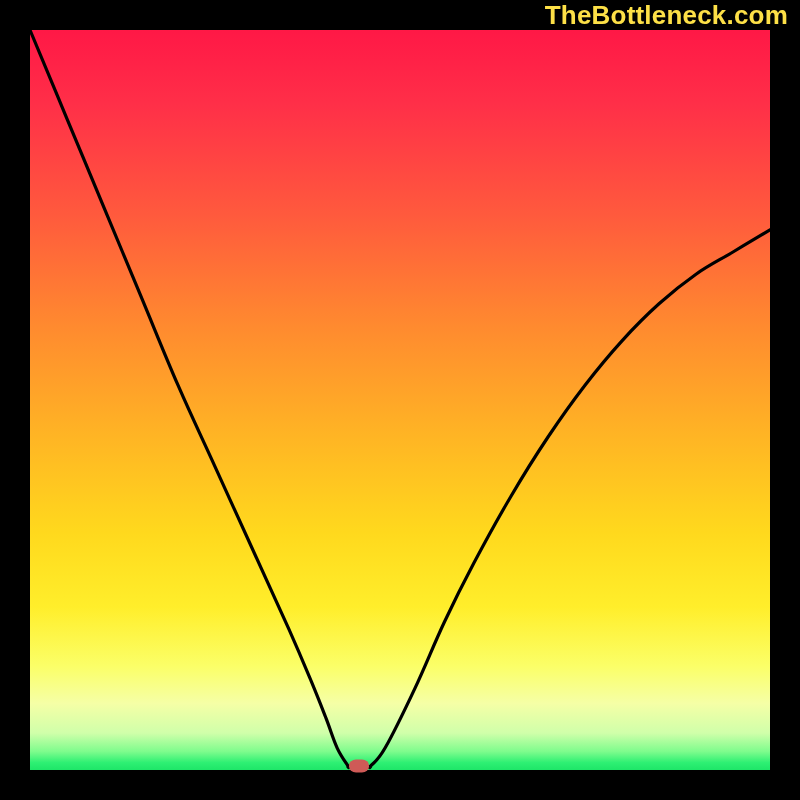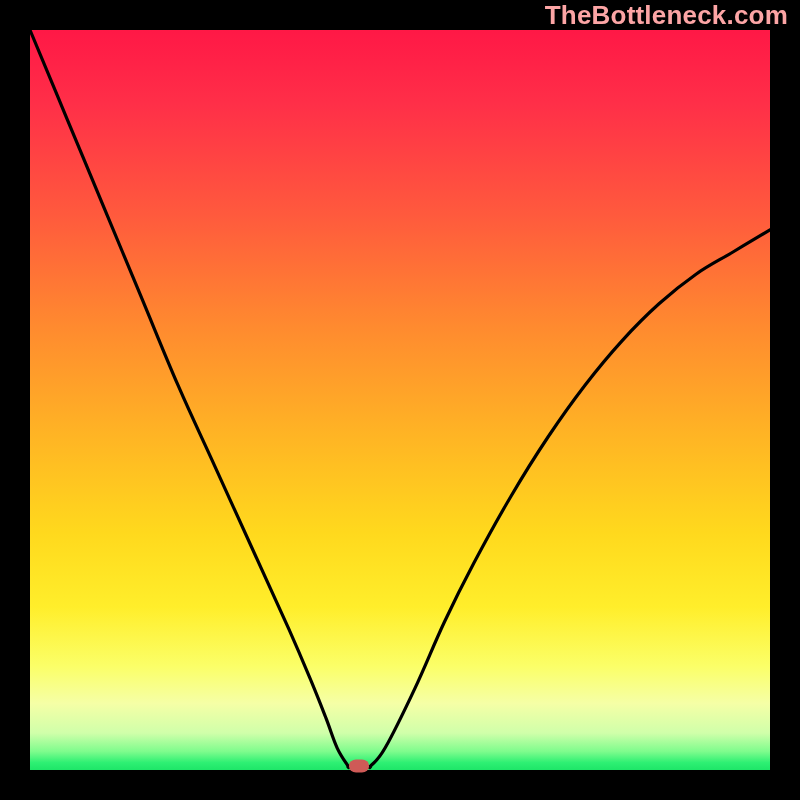--- a/index.html
+++ b/index.html
@@ -16,21 +16,21 @@
     width: 800px;
     height: 800px;
     background: #000;
   }
   .watermark {
     position: absolute;
     top: 0;
     right: 12px;
     font-size: 26px;
     font-weight: 600;
-    color: #fca5a5;
+    color: #fde047;
     letter-spacing: 0.2px;
     user-select: none;
   }
   .plot {
     position: absolute;
     left: 30px;
     top: 30px;
     width: 740px;
     height: 740px;
     

